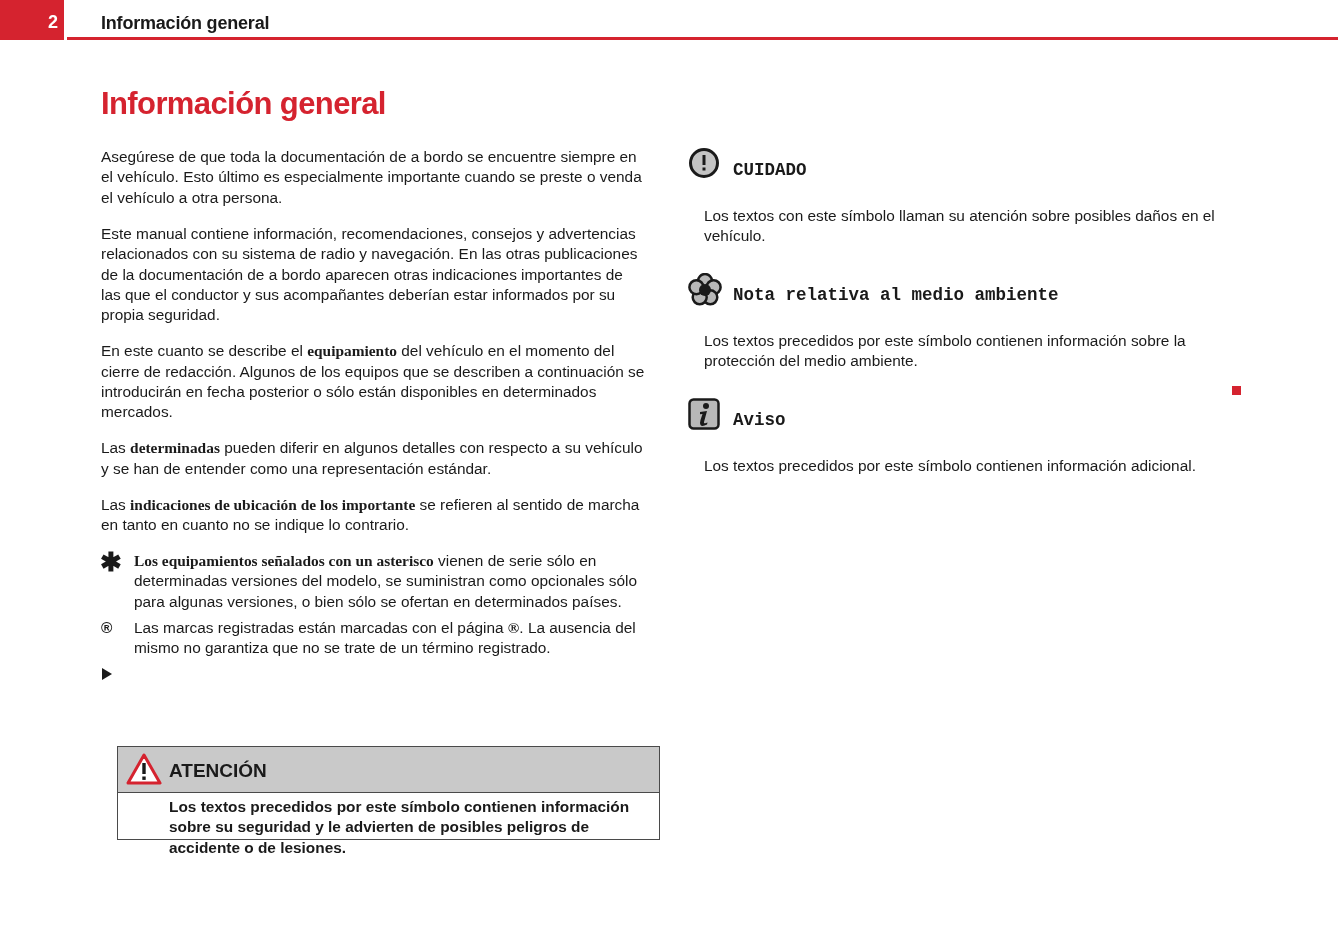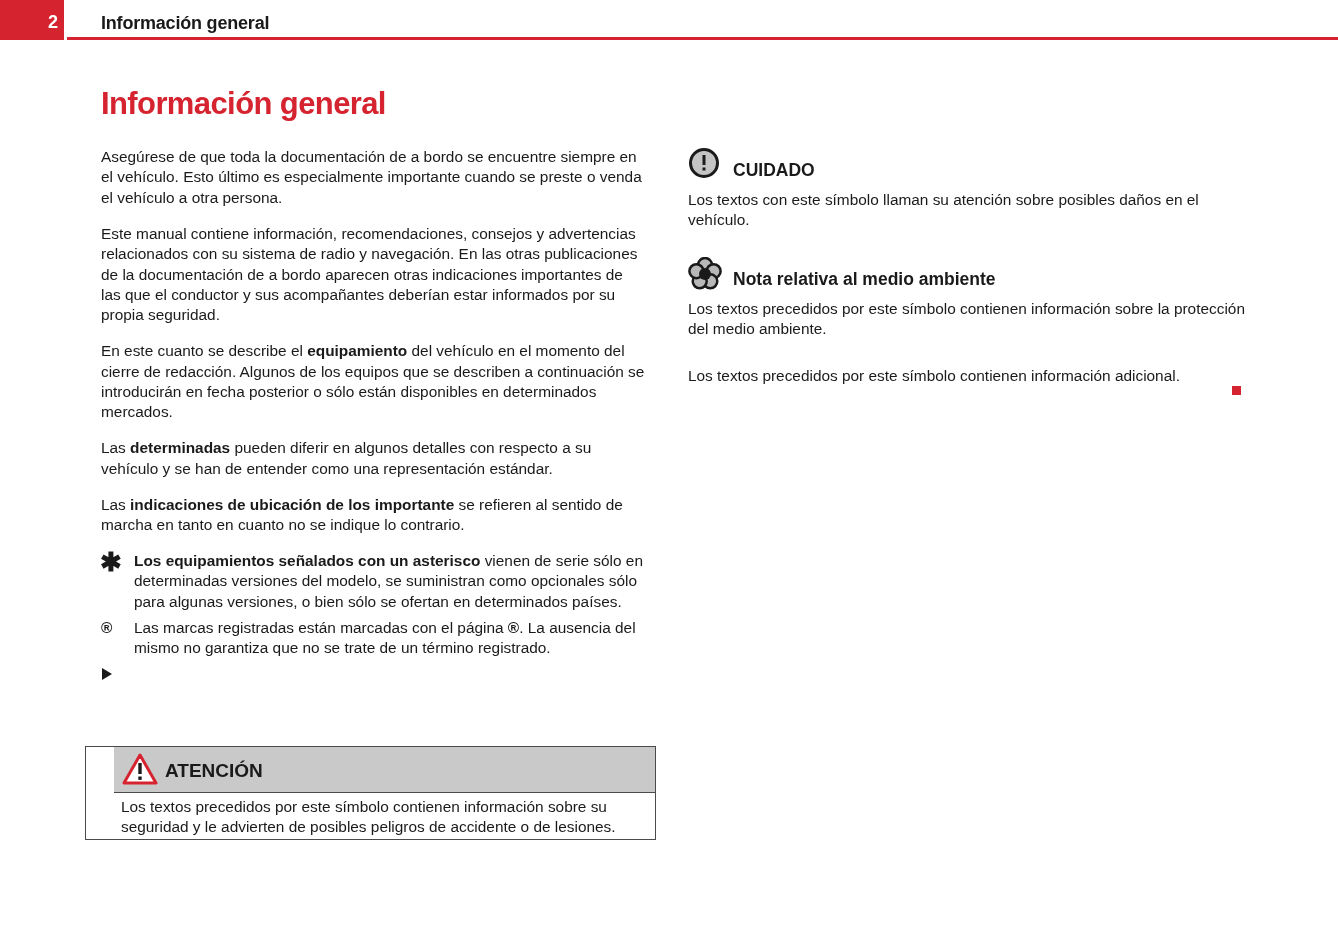--- a/index.html
+++ b/index.html
@@ -15,34 +15,34 @@
            letter-spacing:-0.6px; margin:0; }
   .col-left { position:absolute; left:101px; top:147px; width:545px; font-size:15.4px; line-height:20.4px; }
   .col-left p { margin:0 0 15.5px 0; }
   .list { margin:0; padding:0; list-style:none; }
   .list li { position:relative; padding-left:33px; margin-bottom:5.5px; }
   .list .mark { position:absolute; left:0; top:0; width:22px; font-weight:bold; }
   .mark.star { font-size:26px; top:-1px; left:-1px; line-height:24px; }
   .mark.tri { width:0; height:0; border-top:6px solid transparent; border-bottom:6px solid transparent;
               border-left:10px solid #1a1a1a; top:4px; left:1px; }
   .mark.sq { width:15px; height:15px; background:#1a1a1a; top:2px; left:0; }
-  .warn-box { position:absolute; left:85px; top:746px; width:541px; height:92px;
-              border:1.5px solid #4a4a4a;padding-left:28px; }
+  .warn-box { position:absolute; left:117px; top:746px; width:541px; height:92px;
+              border:1.5px solid #4a4a4a; }
   .warn-head { background:#c9c9c9; height:45px; border-bottom:1.5px solid #4a4a4a; position:relative; }
   .warn-icon { position:absolute; left:8px; top:6px; }
   .warn-title { position:absolute; left:51px; top:13px; font-weight:bold; font-size:19px; }
-  .warn-body { padding:4px 7px; font-weight:normal; font-size:15.4px; line-height:20.4px; }
+  .warn-body { padding:4px 7px; font-weight:bold; font-size:15.4px; line-height:20.4px;margin-left:44px; }
   .col-right { position:absolute; left:688px; top:148px; width:560px; font-size:15.4px; line-height:20.4px; }
   .note { position:relative; margin-bottom:26px; }
   .note-head { height:42px; position:relative; }
   .note-icon { position:absolute; left:0; top:0; }
-  .note-title { position:absolute; left:45px; top:12px; font-weight:bold; font-size:17.5px; }
-  .note-text { margin:0; }
+  .note-title { position:absolute; left:45px; top:12px; font-weight:bold; font-size:17.5px;font-family:Liberation Mono, monospace; }
+  .note-text { margin:16px; }
   .end-mark { position:absolute; left:1232px; top:386px; width:9px; height:9px; background:#d5232f; }
-  b { font-weight:bold; }
+  b { font-weight:bold;font-family:Liberation Serif, serif; }
 </style>
 </head>
 <body>
 
 <div class="hdr-block">
   <div class="hdr-num">2</div>
 </div>
 <div class="hdr-line"></div>
 <div class="hdr-title">Información general</div>
 
@@ -112,17 +112,27 @@
           </g>
           <circle cx="17" cy="17" r="6" fill="#1a1a1a"></circle>
         </svg>
       </span>
       <span class="note-title">Nota relativa al medio ambiente</span>
     </div>
     <p class="note-text">Los textos precedidos por este símbolo contienen información sobre la protección del medio ambiente.</p>
   </div>
 
   <div class="note">
+    <div class="note-head">
+      <span class="note-icon">
+        <svg width="32" height="32" viewBox="0 0 32 32">
+          <rect x="1.5" y="1.5" width="29" height="29" rx="4" fill="#b8b8b8" stroke="#1a1a1a" stroke-width="2.5"></rect>
+          <circle cx="18" cy="8" r="3" fill="#1a1a1a"></circle>
+          <path d="M12 14 L19 13 L16 24 Q15.5 26 18 25 L19.5 24.5 L19 26.5 Q14 29 12.5 27 Q11.5 25.5 12.5 22 L14.5 16 L12 16.3 Z" fill="#1a1a1a"></path>
+        </svg>
+      </span>
+      <span class="note-title">Aviso</span>
+    </div>
     <p class="note-text">Los textos precedidos por este símbolo contienen información adicional.</p>
   </div>
 </div>
 
 <div class="end-mark"></div>
 
 </body></html>

